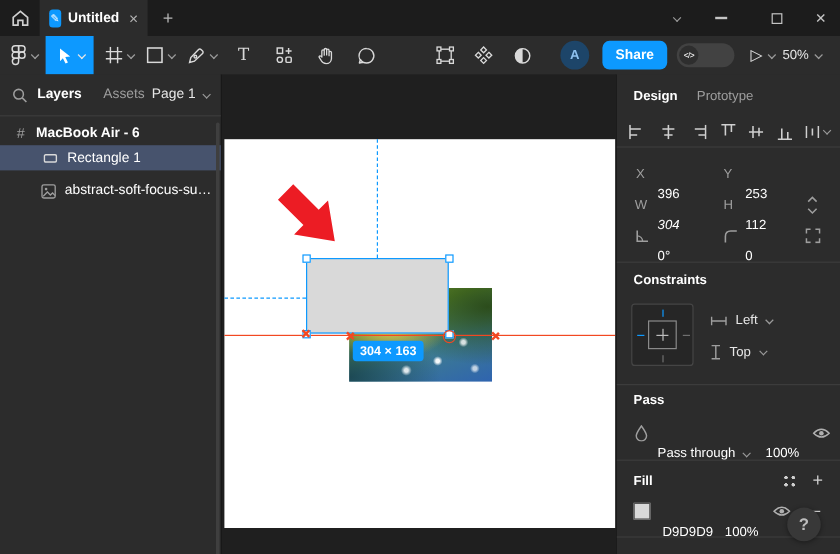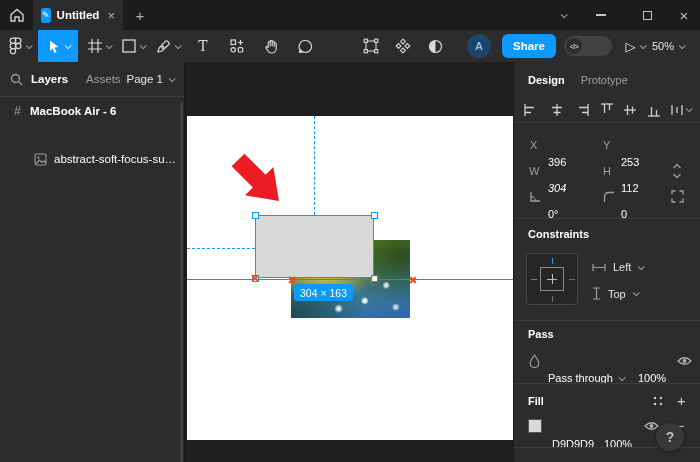--- a/index.html
+++ b/index.html
@@ -64,21 +64,21 @@
       radial-gradient(ellipse at 0% 95%, rgba(20,60,70,.8) 0%, rgba(20,60,70,0) 45%),
       linear-gradient(160deg, #86a52e 0%, #5f9030 32%, #3e7d8f 62%, #2f64b0 100%); }
   .sel-rect { position:absolute; left:70px; top:153px; width:119px; height:63px; background:#d9d9d9; border:1.6px solid #0d99ff; }
   .hdl { position:absolute; width:7px; height:7px; background:#fff; border:1.4px solid #0d99ff; }
   .snap-line { position:absolute; left:2px; top:217px; width:326px; height:0; border-top:1.5px solid #f24822; }
   .xmark { position:absolute; width:8px; height:8px; }
   .xmark::before,.xmark::after { content:""; position:absolute; left:3.4px; top:0; width:1.6px; height:8px; background:#f24822; }
   .xmark::before { transform:rotate(45deg); }
   .xmark::after { transform:rotate(-45deg); }
   .ring { position:absolute; width:11px; height:11px; border:1.6px solid #f24822; border-radius:50%; }
-  .size-badge { position:absolute; left:109px; top:222px; height:17px; padding:4px 6px; background:#0d99ff; border-radius:3px; color:#fff; font-size:10.5px; font-weight:normal; display:flex; align-items:center; white-space:nowrap; }
+  .size-badge { position:absolute; left:109px; top:222px; height:17px; padding:4px 6px; background:#0d99ff; border-radius:3px; color:#fff; font-size:10.5px; font-weight:bold; display:flex; align-items:center; white-space:nowrap; }
   .red-arrow { position:absolute; left:35px; top:85px; }
 
   
   .rpanel { position:absolute; left:513px; top:62px; width:187px; height:400px; background:#2c2c2c; border-left:1px solid #181818; font-size:11px; }
   .rp-tabs { position:absolute; left:14px; top:0; height:35px; display:flex; align-items:center; gap:16px; }
   .rp-tab.on { color:#fff; font-weight:bold; cursor:pointer; }
   .rp-tab.off { color:#9e9e9e; cursor:pointer; }
   .align-row { position:absolute; left:10px; top:35px; width:167px; height:25px; display:flex; align-items:center; justify-content:space-between; }
   .align-row svg { cursor:pointer; }
   .rp-div { position:absolute; left:0; width:100%; height:0; border-top:1px solid #3c3c3c; }
@@ -274,20 +274,28 @@
       <span class="sb-tab off">Assets</span>
       <span class="page-sel">
         <span>Page 1</span>
         <i class="chev"></i>
       </span>
     </div>
     <div class="layer-row" style="top:38px;">
       <span style="margin-left:14px;color:#9e9e9e;font-size:12px;width:16px;">#</span>
       <span class="lname" style="font-weight:bold;">MacBook Air - 6</span>
     </div>
+    <div class="layer-row sel" style="top:59px;">
+      <span class="icon" style="margin-left:36px;margin-right:8px;">
+        <svg width="12" height="8" viewBox="0 0 12 8">
+            <rect x="1" y="1" width="10" height="6" rx="1" fill="none" stroke="#d9d9d9" stroke-width="1.2"></rect>
+          </svg>
+      </span>
+      <span class="lname">Rectangle 1</span>
+    </div>
     <div class="layer-row" style="top:84px;height:26px;">
       <span class="icon" style="margin-left:34px;margin-right:7px;">
         <svg width="13" height="13" viewBox="0 0 13 13">
             <rect x="1" y="1" width="11" height="11" rx="1.5" fill="none" stroke="#9e9e9e" stroke-width="1.1"></rect>
             <circle cx="4.4" cy="4.6" r="1.1" fill="#9e9e9e"></circle>
             <path d="M2 10.5 L5.5 7 L8 9.5 L9.8 7.8 L12 10" fill="none" stroke="#9e9e9e" stroke-width="1.1"></path>
           </svg>
       </span>
       <span class="lname" style="max-width:124px;">abstract-soft-focus-sunset-fi...</span>
     </div>

